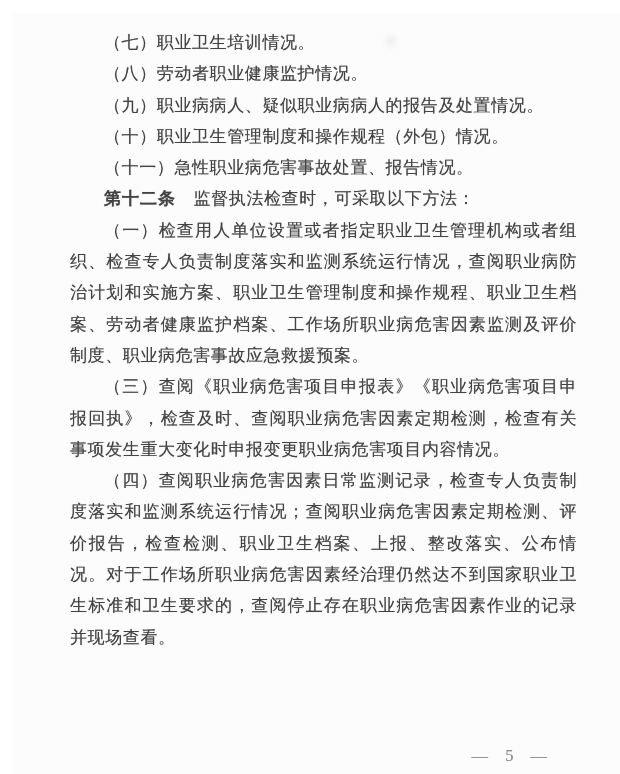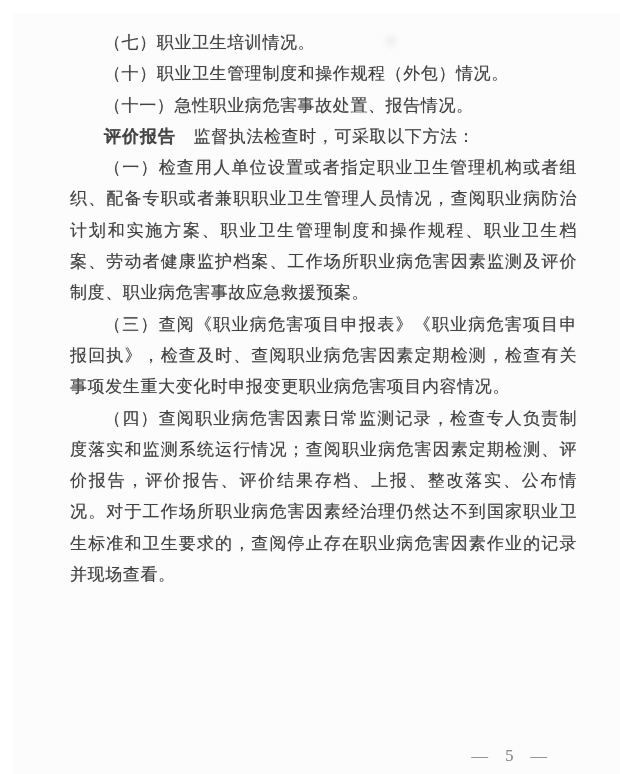--- a/index.html
+++ b/index.html
@@ -49,21 +49,23 @@
     word-spacing: 9px;
     text-shadow: 0 0 0.6px rgba(120,120,120,0.5);
   }
 </style>
 </head>
 <body>
 
 <div class="page">
   <div class="doc-body">
       <p class="para">（七）职业卫生培训情况。</p>
+      <p class="para">（八）劳动者职业健康监护情况。</p>
+      <p class="para">（九）职业病病人、疑似职业病病人的报告及处置情况。</p>
       <p class="para">（十）职业卫生管理制度和操作规程（外包）情况。</p>
       <p class="para">（十一）急性职业病危害事故处置、报告情况。</p>
-      <p class="para"><b class="article-label">评价报告</b>　监督执法检查时，可采取以下方法：</p>
-      <p class="para">（一）检查用人单位设置或者指定职业卫生管理机构或者组织、配备专职或者兼职职业卫生管理人员情况，查阅职业病防治计划和实施方案、职业卫生管理制度和操作规程、职业卫生档案、劳动者健康监护档案、工作场所职业病危害因素监测及评价制度、职业病危害事故应急救援预案。</p>
+      <p class="para"><b class="article-label">第十二条</b>　监督执法检查时，可采取以下方法：</p>
+      <p class="para">（一）检查用人单位设置或者指定职业卫生管理机构或者组织、检查专人负责制度落实和监测系统运行情况，查阅职业病防治计划和实施方案、职业卫生管理制度和操作规程、职业卫生档案、劳动者健康监护档案、工作场所职业病危害因素监测及评价制度、职业病危害事故应急救援预案。</p>
       <p class="para">（三）查阅《职业病危害项目申报表》《职业病危害项目申报回执》，检查及时、查阅职业病危害因素定期检测，检查有关事项发生重大变化时申报变更职业病危害项目内容情况。</p>
-      <p class="para">（四）查阅职业病危害因素日常监测记录，检查专人负责制度落实和监测系统运行情况；查阅职业病危害因素定期检测、评价报告，评价报告、评价结果存档、上报、整改落实、公布情况。对于工作场所职业病危害因素经治理仍然达不到国家职业卫生标准和卫生要求的，查阅停止存在职业病危害因素作业的记录并现场查看。</p>
+      <p class="para">（四）查阅职业病危害因素日常监测记录，检查专人负责制度落实和监测系统运行情况；查阅职业病危害因素定期检测、评价报告，检查检测、职业卫生档案、上报、整改落实、公布情况。对于工作场所职业病危害因素经治理仍然达不到国家职业卫生标准和卫生要求的，查阅停止存在职业病危害因素作业的记录并现场查看。</p>
     </div>
   <div class="page-number">— 5 —</div>
 </div>
 
 </body></html>

